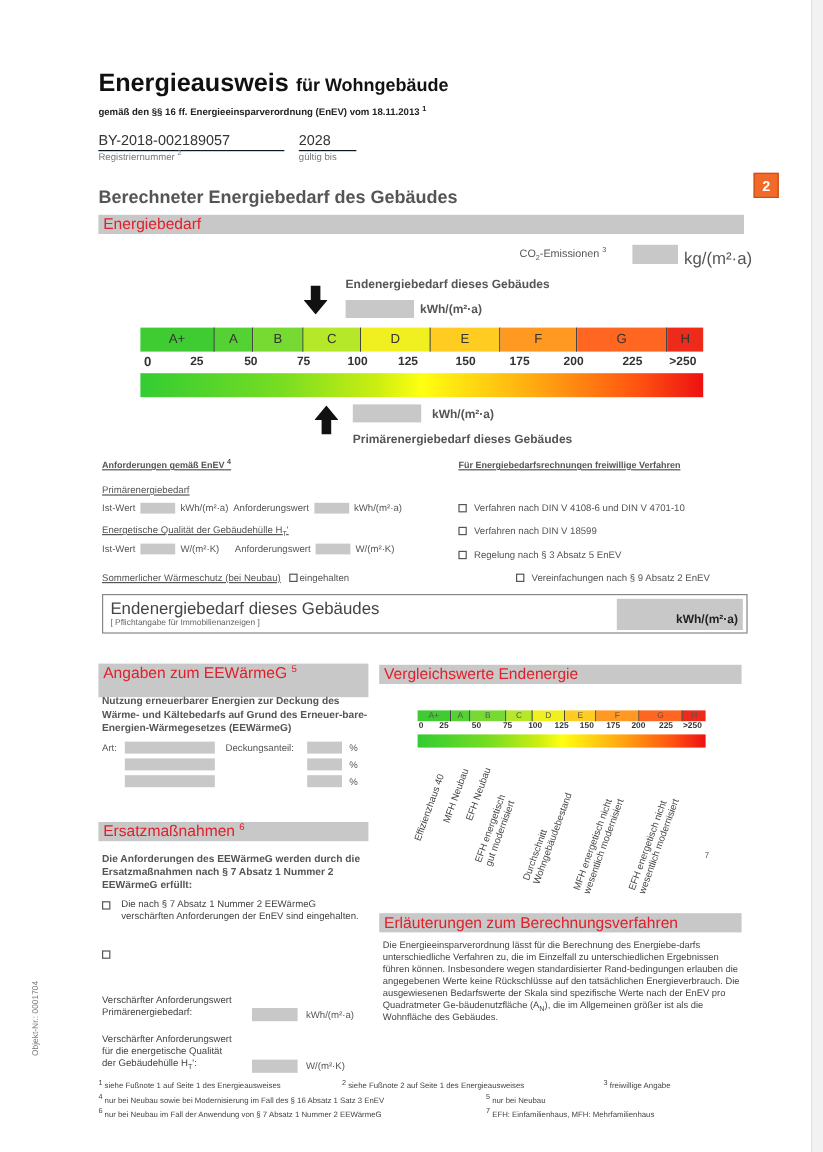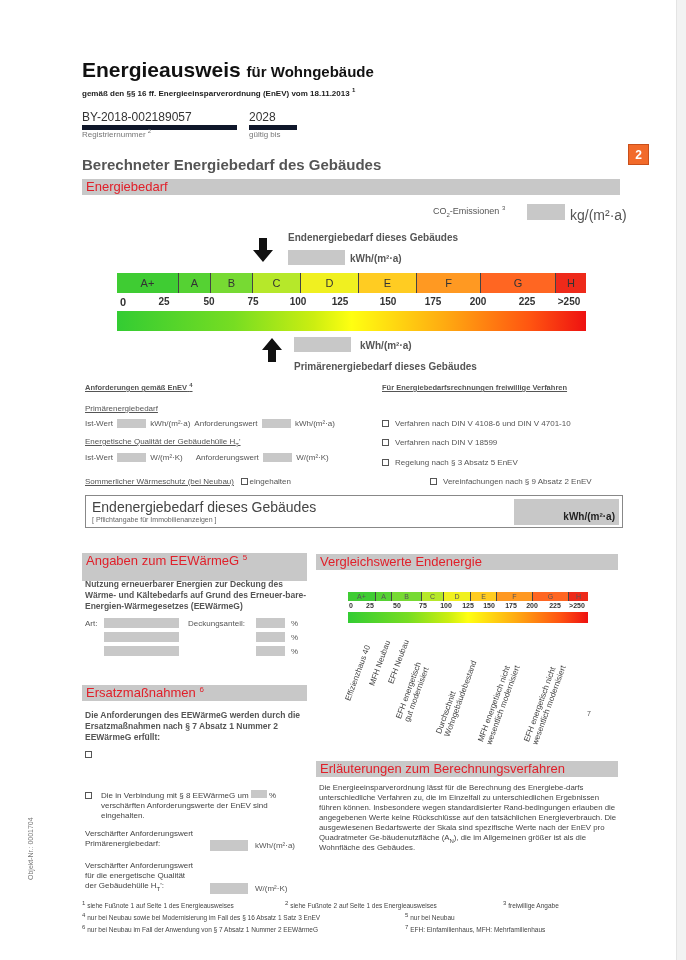--- a/index.html
+++ b/index.html
@@ -5,21 +5,21 @@
   * { box-sizing: border-box; margin: 0; padding: 0; }
   html, body { width: 686px; height: 960px; background: #ffffff; overflow: hidden; }
   body { font-family: "Liberation Sans", sans-serif; color: #555; position: relative; }
   .abs { position: absolute; }
   .right-edge { position:absolute; left:676px; top:0; width:10px; height:960px; background:#f2f2f2; border-left:1px solid #e4e4e4; }
   .title-main { left: 82px; top: 58px; font-size: 21px; font-weight: bold; color: #111; white-space: nowrap; }
   .title-main .sub { font-size: 15px; }
   .subtitle { left: 82px; top: 89px; font-size: 8px; font-weight: bold; color: #222; white-space: nowrap; }
   sup { font-size: 6px; vertical-align: super; line-height: 0; }
   sub { font-size: 6px; vertical-align: sub; line-height: 0; }
-  .field { font-size: 12px; color: #333; border-bottom: 5px solid #0f172a; padding-bottom: 1px; white-space: nowrap; }
+  .field { font-size: 12px; color: #333; border-bottom: 1px solid #0f172a; padding-bottom: 1px; white-space: nowrap; }
   .field-label { font-size: 8px; color: #777; white-space: nowrap; }
   .page-badge { left: 628px; top: 144px; width: 21px; height: 21px; background: #f26a2a; color: #fff; font-weight: bold; font-size: 12px; text-align: center; line-height: 21px; border: 1px solid #c94f1a; }
   .h1 { left: 82px; top: 156px; font-size: 15px; font-weight: bold; color: #555; white-space: nowrap; }
   .secbar { background: #c8c8c8; color: #e0202a; font-size: 13px; padding-left: 4px; white-space: nowrap; overflow: hidden; }
   .greybox { background: #c8c8c8; display: inline-block; }
   .small { font-size: 8px; color: #555; white-space: nowrap; }
   .bold-small { font-size: 9px; font-weight: bold; color: #555; white-space: nowrap; }
   .ul { text-decoration: underline; }
   .cb { display: inline-block; width: 7px; height: 7px; border: 1px solid #555; vertical-align: middle; margin-right: 6px; }
   .grad { background: linear-gradient(to right, #33cc33 0%, #77dd22 25%, #ccee11 42%, #ffff11 50%, #ffaa11 70%, #ff5511 88%, #ee1111 100%); }
@@ -197,26 +197,24 @@
 <div class="rot-label" style="left:493px;top:728px;"><span>MFH energetisch nicht<br>wesentlich modernisiert</span></div>
 <div class="rot-label" style="left:539px;top:728px;"><span>EFH energetisch nicht<br>wesentlich modernisiert</span></div>
 <div class="abs small" style="left:587px;top:710px;font-size:7px;">7</div>
 
 <div class="abs secbar" style="left:82px;top:685px;width:225px;height:16px;line-height:16px;">
   <span>Ersatzmaßnahmen</span> <sup style="font-size:8px;">6</sup>
 </div>
 <div class="abs" style="left:85px;top:710px;width:225px;font-size:8.5px;font-weight:bold;color:#555;line-height:11px;">Die Anforderungen des EEWärmeG werden durch die Ersatzmaßnahmen nach § 7 Absatz 1 Nummer 2 EEWärmeG erfüllt:</div>
 <div class="abs" style="left:85px;top:749px;width:225px;">
   <span class="cb abs" style="left:0;top:2px;"></span>
+  <div class="para" style="margin-left:16px;width:200px;">Die nach § 7 Absatz 1 Nummer 2 EEWärmeG verschärften Anforderungen der EnEV sind eingehalten.</div>
 </div>
 <div class="abs" style="left:85px;top:790px;width:225px;">
   <span class="cb abs" style="left:0;top:2px;"></span>
-  <div class="para" style="margin-left:16px;width:200px;">
-    <span>Die in Verbindung mit § 8 EEWärmeG um</span> <span class="greybox" style="width:16px;height:8px;"></span> <span>% verschärften Anforderungswerte der EnEV sind eingehalten.</span>
-  </div>
 </div>
 <div class="abs para" style="left:85px;top:829px;">
   <div>Verschärfter Anforderungswert</div>
   <div>Primärenergiebedarf:</div>
 </div>
 <div class="abs greybox" style="left:210px;top:840px;width:38px;height:11px;"></div>
 <div class="abs small" style="left:255px;top:841px;">kWh/(m²·a)</div>
 <div class="abs para" style="left:85px;top:861px;">
   <div>Verschärfter Anforderungswert</div>
   <div>für die energetische Qualität</div>

